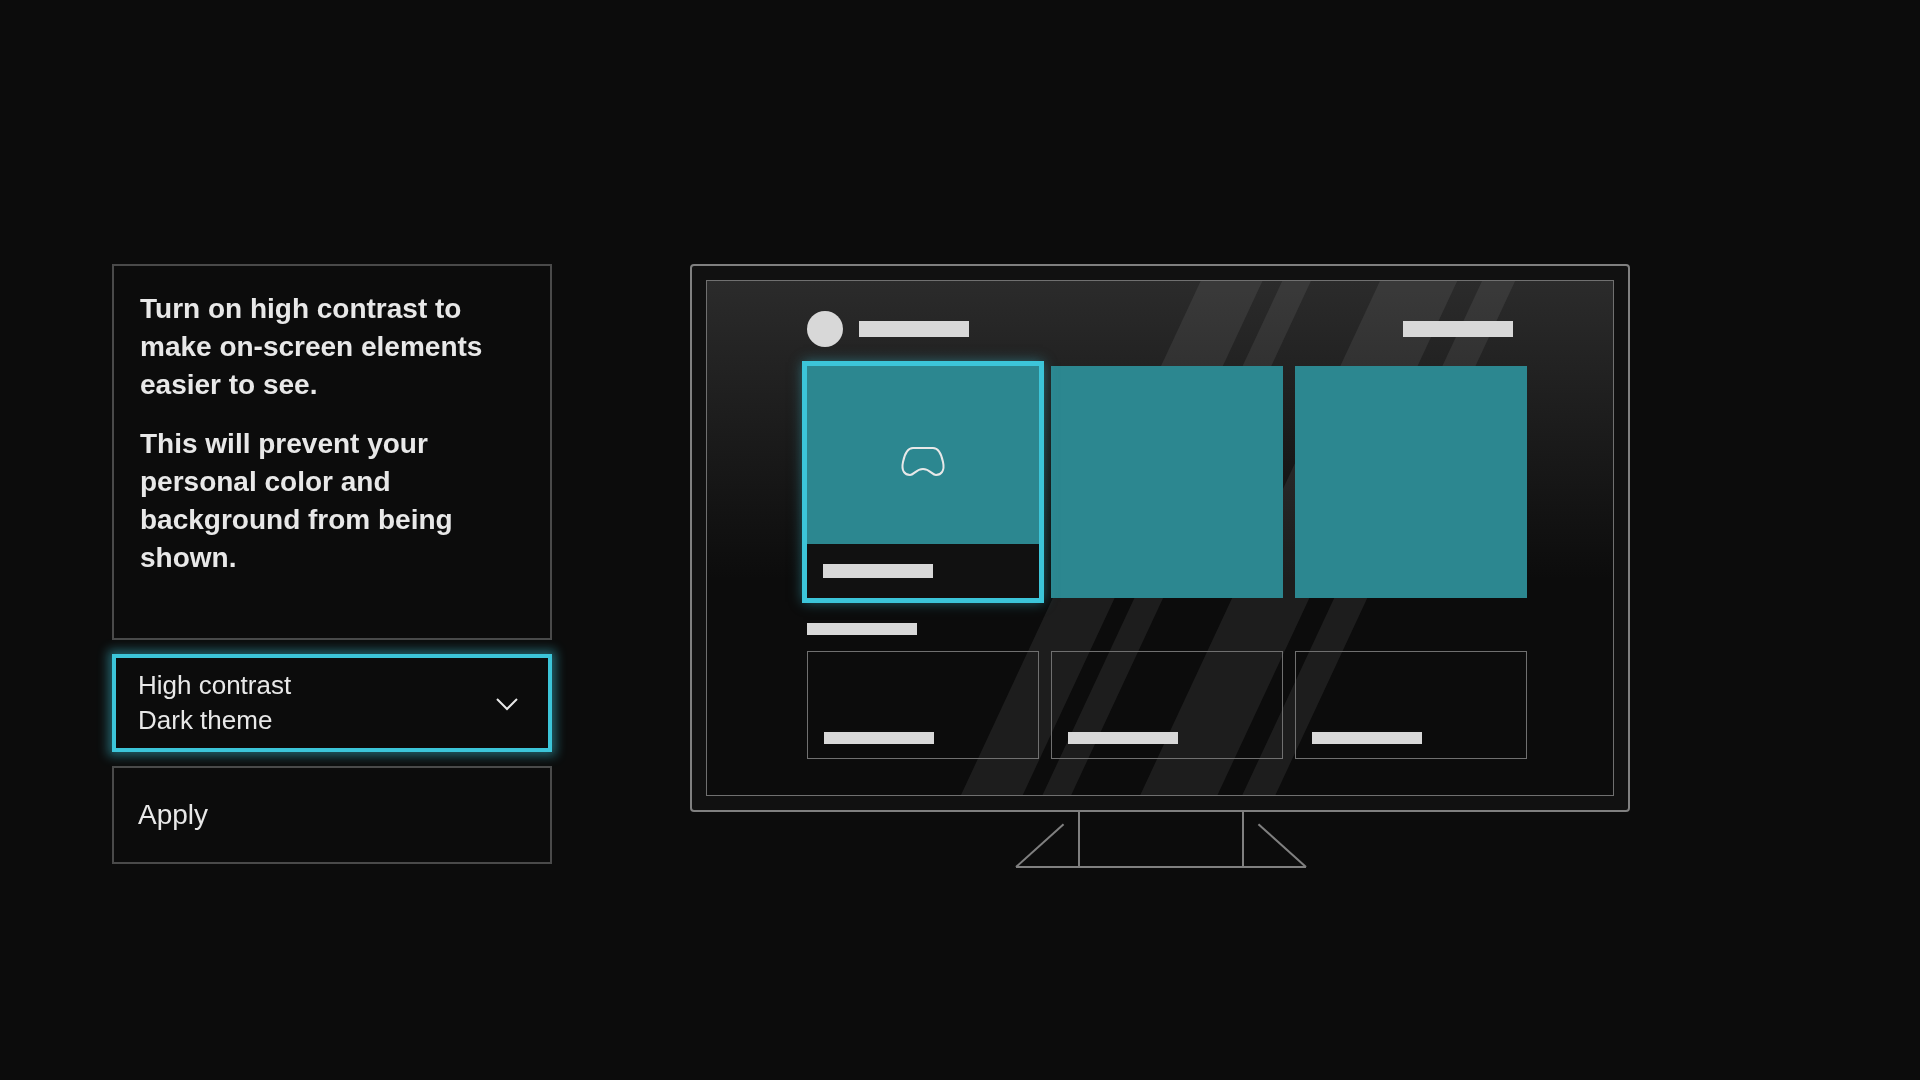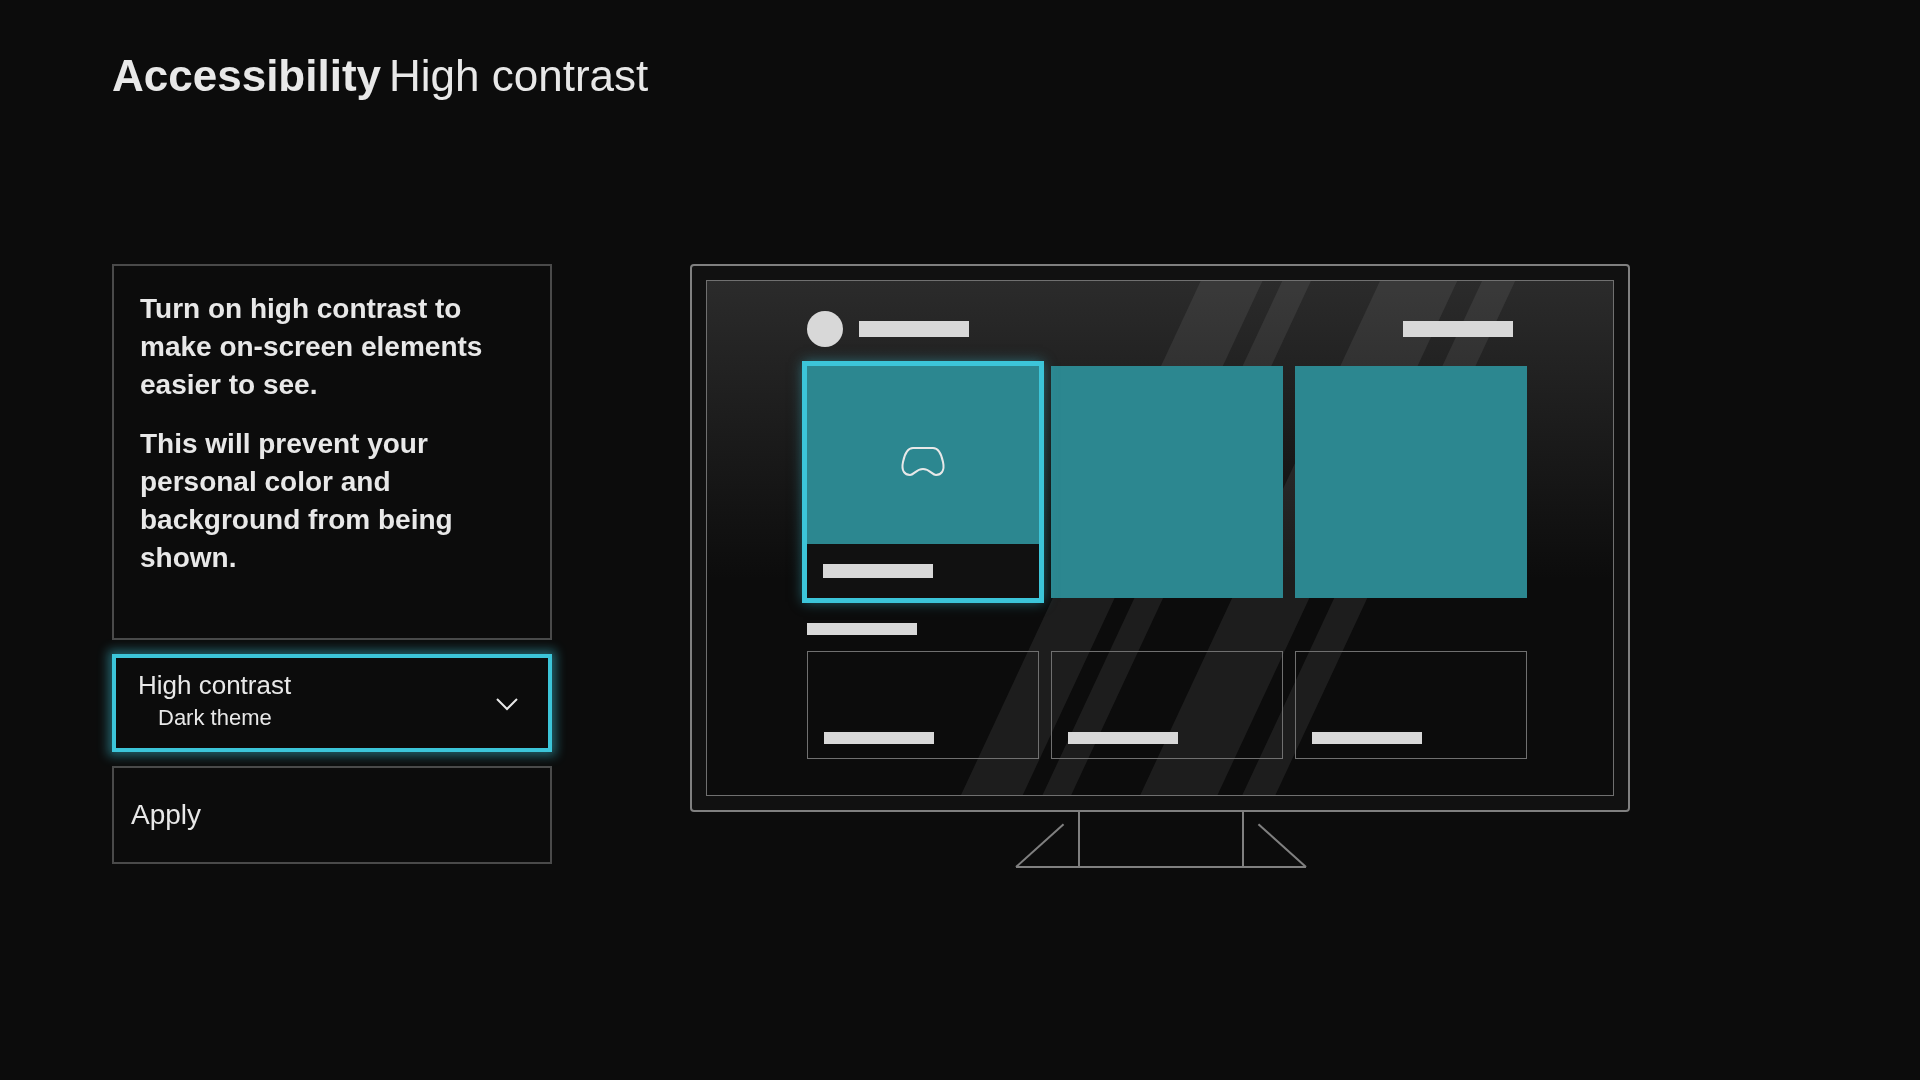--- a/index.html
+++ b/index.html
@@ -25,36 +25,36 @@
   .select-box {
     position: relative;
     margin-top: 14px;
     height: 98px;
     border: 4px solid #3cc5d9;
     background: #0c0c0c;
     padding: 12px 22px 10px 22px;
     box-shadow: 0 0 10px 4px rgba(60,197,217,0.45);
   }
   .select-label { font-size: 26px; font-weight: 400; }
-  .select-value { font-size: 22px; font-weight: 400; margin-top: 4px; margin-left: 20px; }
+  .select-value { font-size: 26px; font-weight: 400; margin-top: 4px; }
   .chevron {
     position: absolute;
     right: 30px;
     top: 40px;
     width: 22px; height: 22px;
   }
   .chevron svg { width: 22px; height: 14px; display:block; }
 
   .apply-btn {
     margin-top: 14px;
     height: 98px;
     border: 2px solid #4a4a4a;
     display: flex;
     align-items: center;
-    padding-left: 17px;
+    padding-left: 24px;
     font-size: 28px;
     font-weight: 400;
   }
 
   
   .monitor-wrap { position: absolute; left: 690px; top: 264px; width: 940px; height: 610px; }
   .monitor-bezel {
     position: absolute;
     top: 0; left: 0;
     width: 940px; height: 548px;
@@ -148,23 +148,20 @@
   }
   .stand-side-l{ position:absolute; top:602px; left:326px; width:64px; height:2px; background:#808080; transform-origin:left center; transform:rotate(-42deg);}
   .stand-side-r{ position:absolute; top:602px; left:616px; width:64px; height:2px; background:#808080; transform-origin:left center; transform:rotate(222deg);}
 
 </style>
 </head>
 <body>
 
 <div class="page">
 
-  <div class="title-bar">
-    <span class="title-bold">Accessibility</span><span class="title-light">High contrast</span>
-  </div>
 
   <div class="left-col">
     <div class="desc-card">
       <p>Turn on high contrast to make on-screen elements easier to see.</p>
       <p>This will prevent your personal color and background from being shown.</p>
     </div>
 
     <div class="select-box">
       <div class="select-label">High contrast</div>
       <div class="select-value">Dark theme</div>

